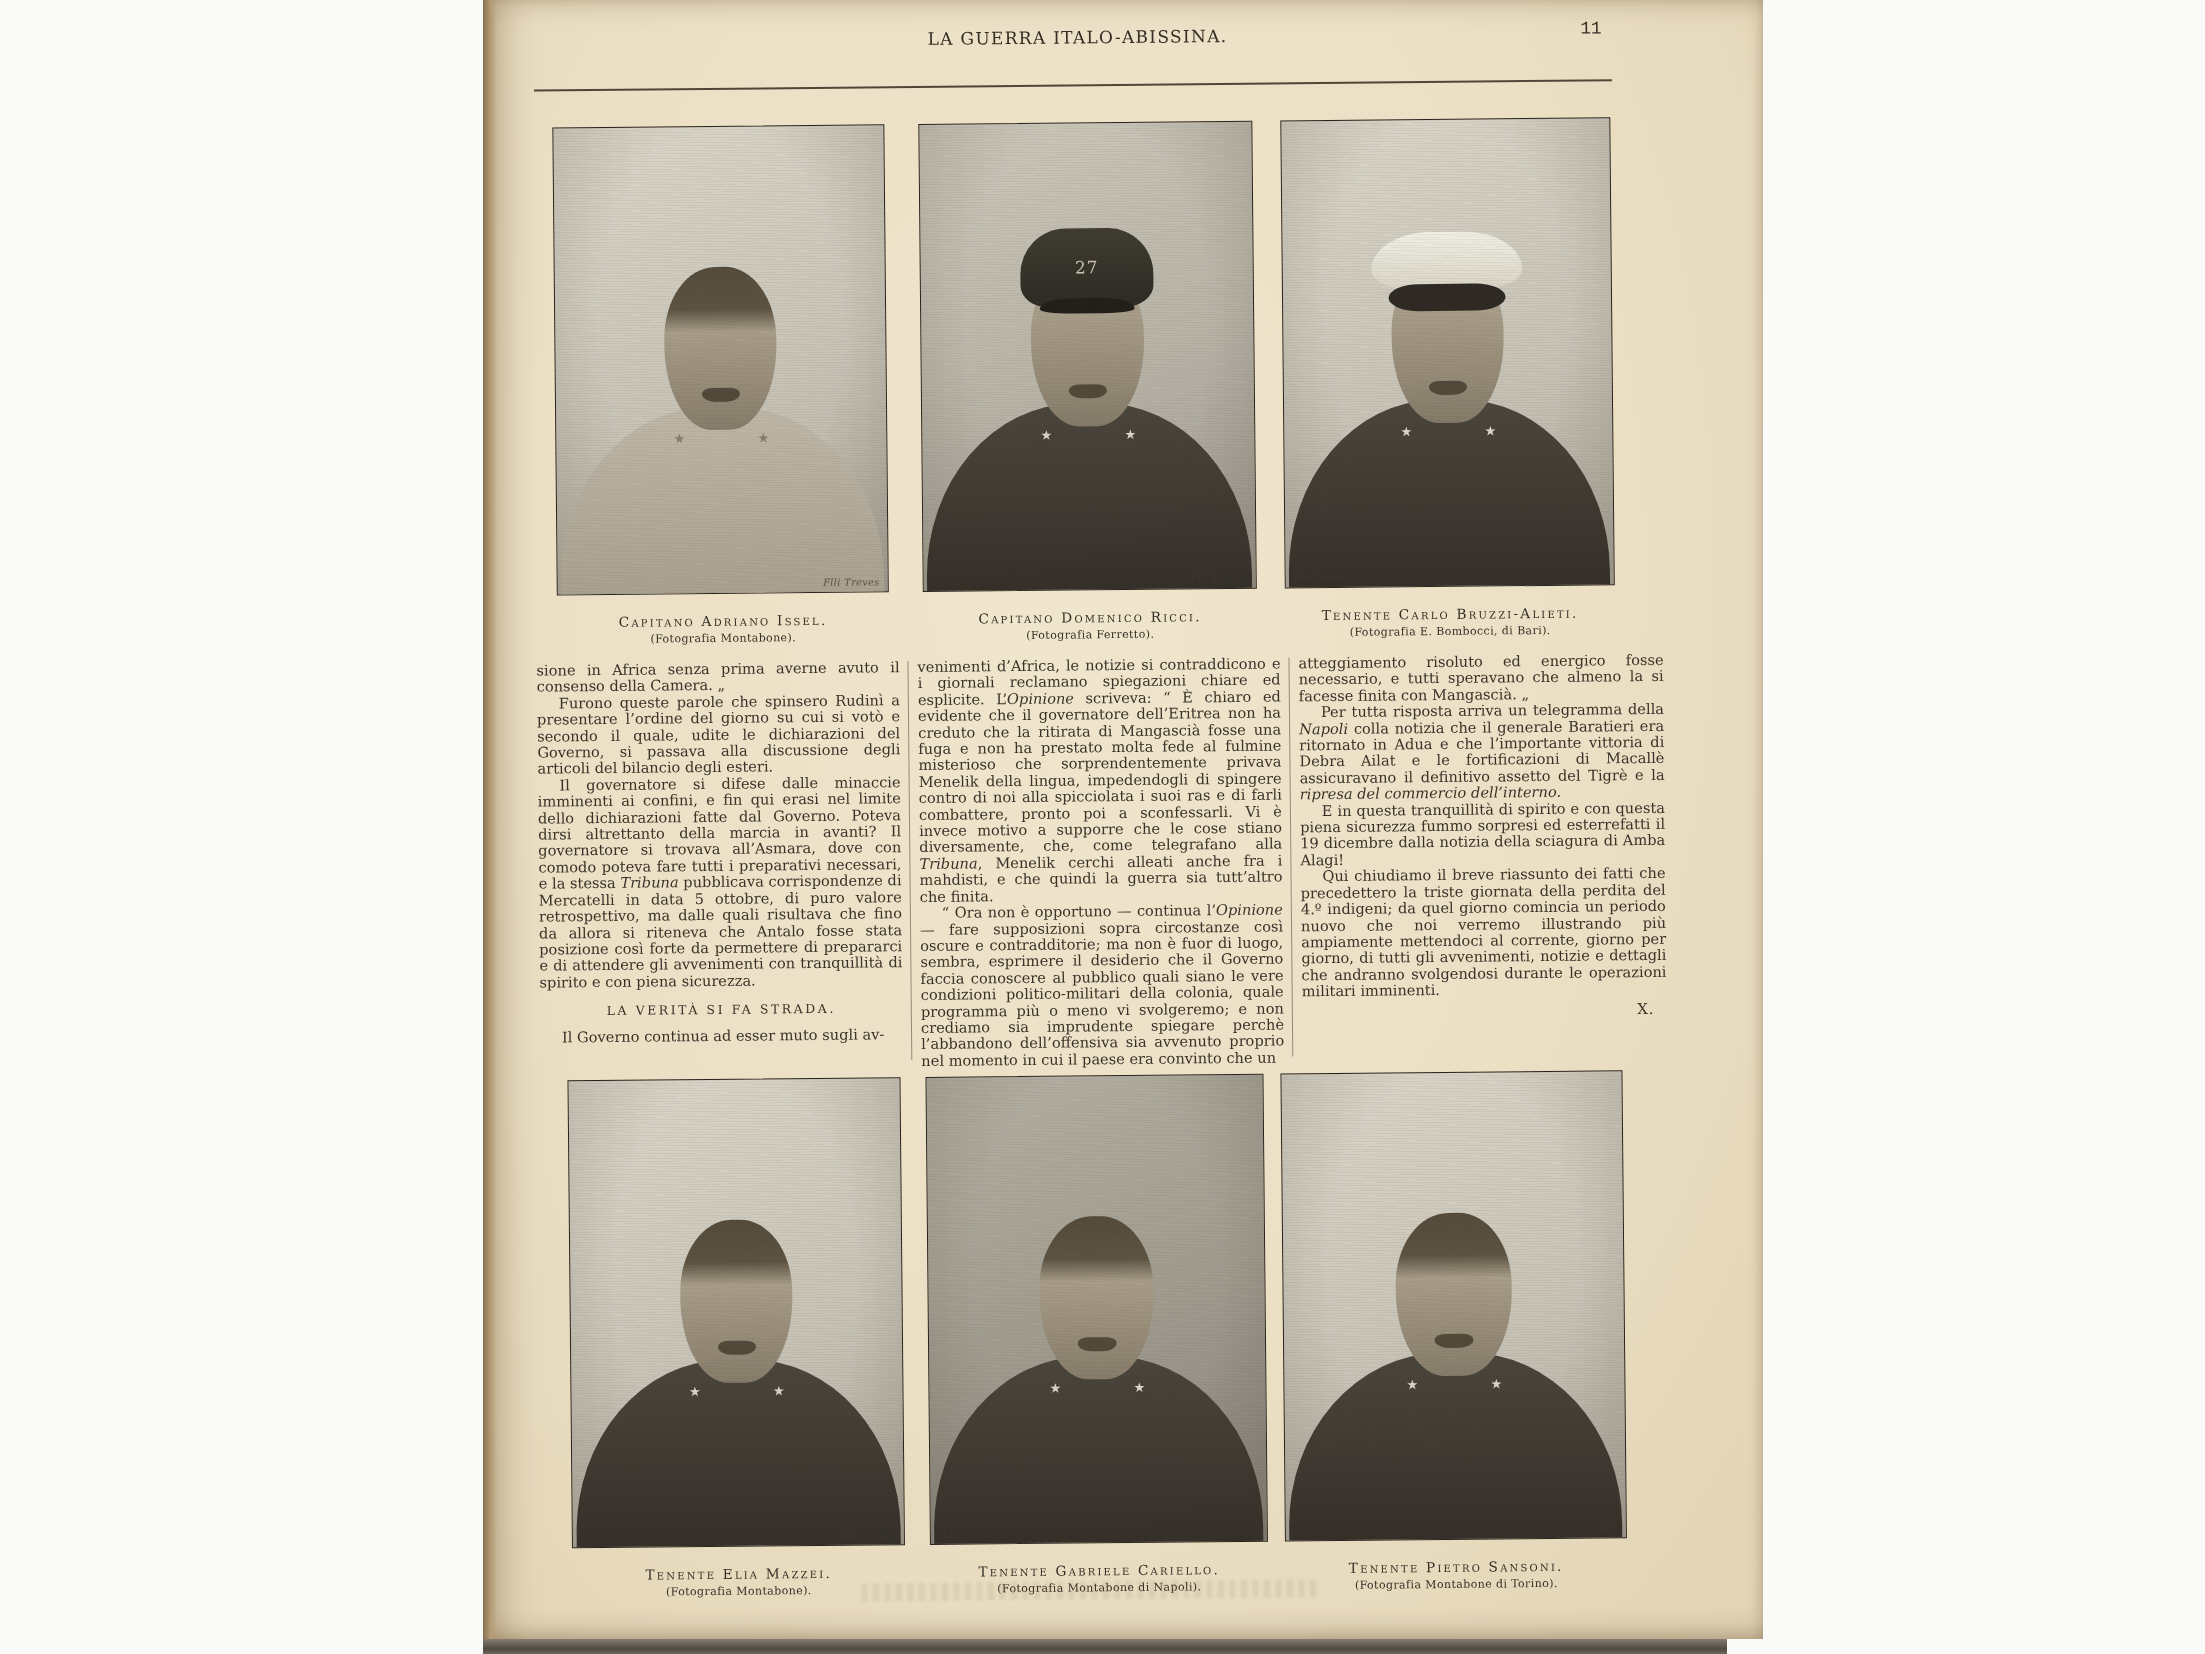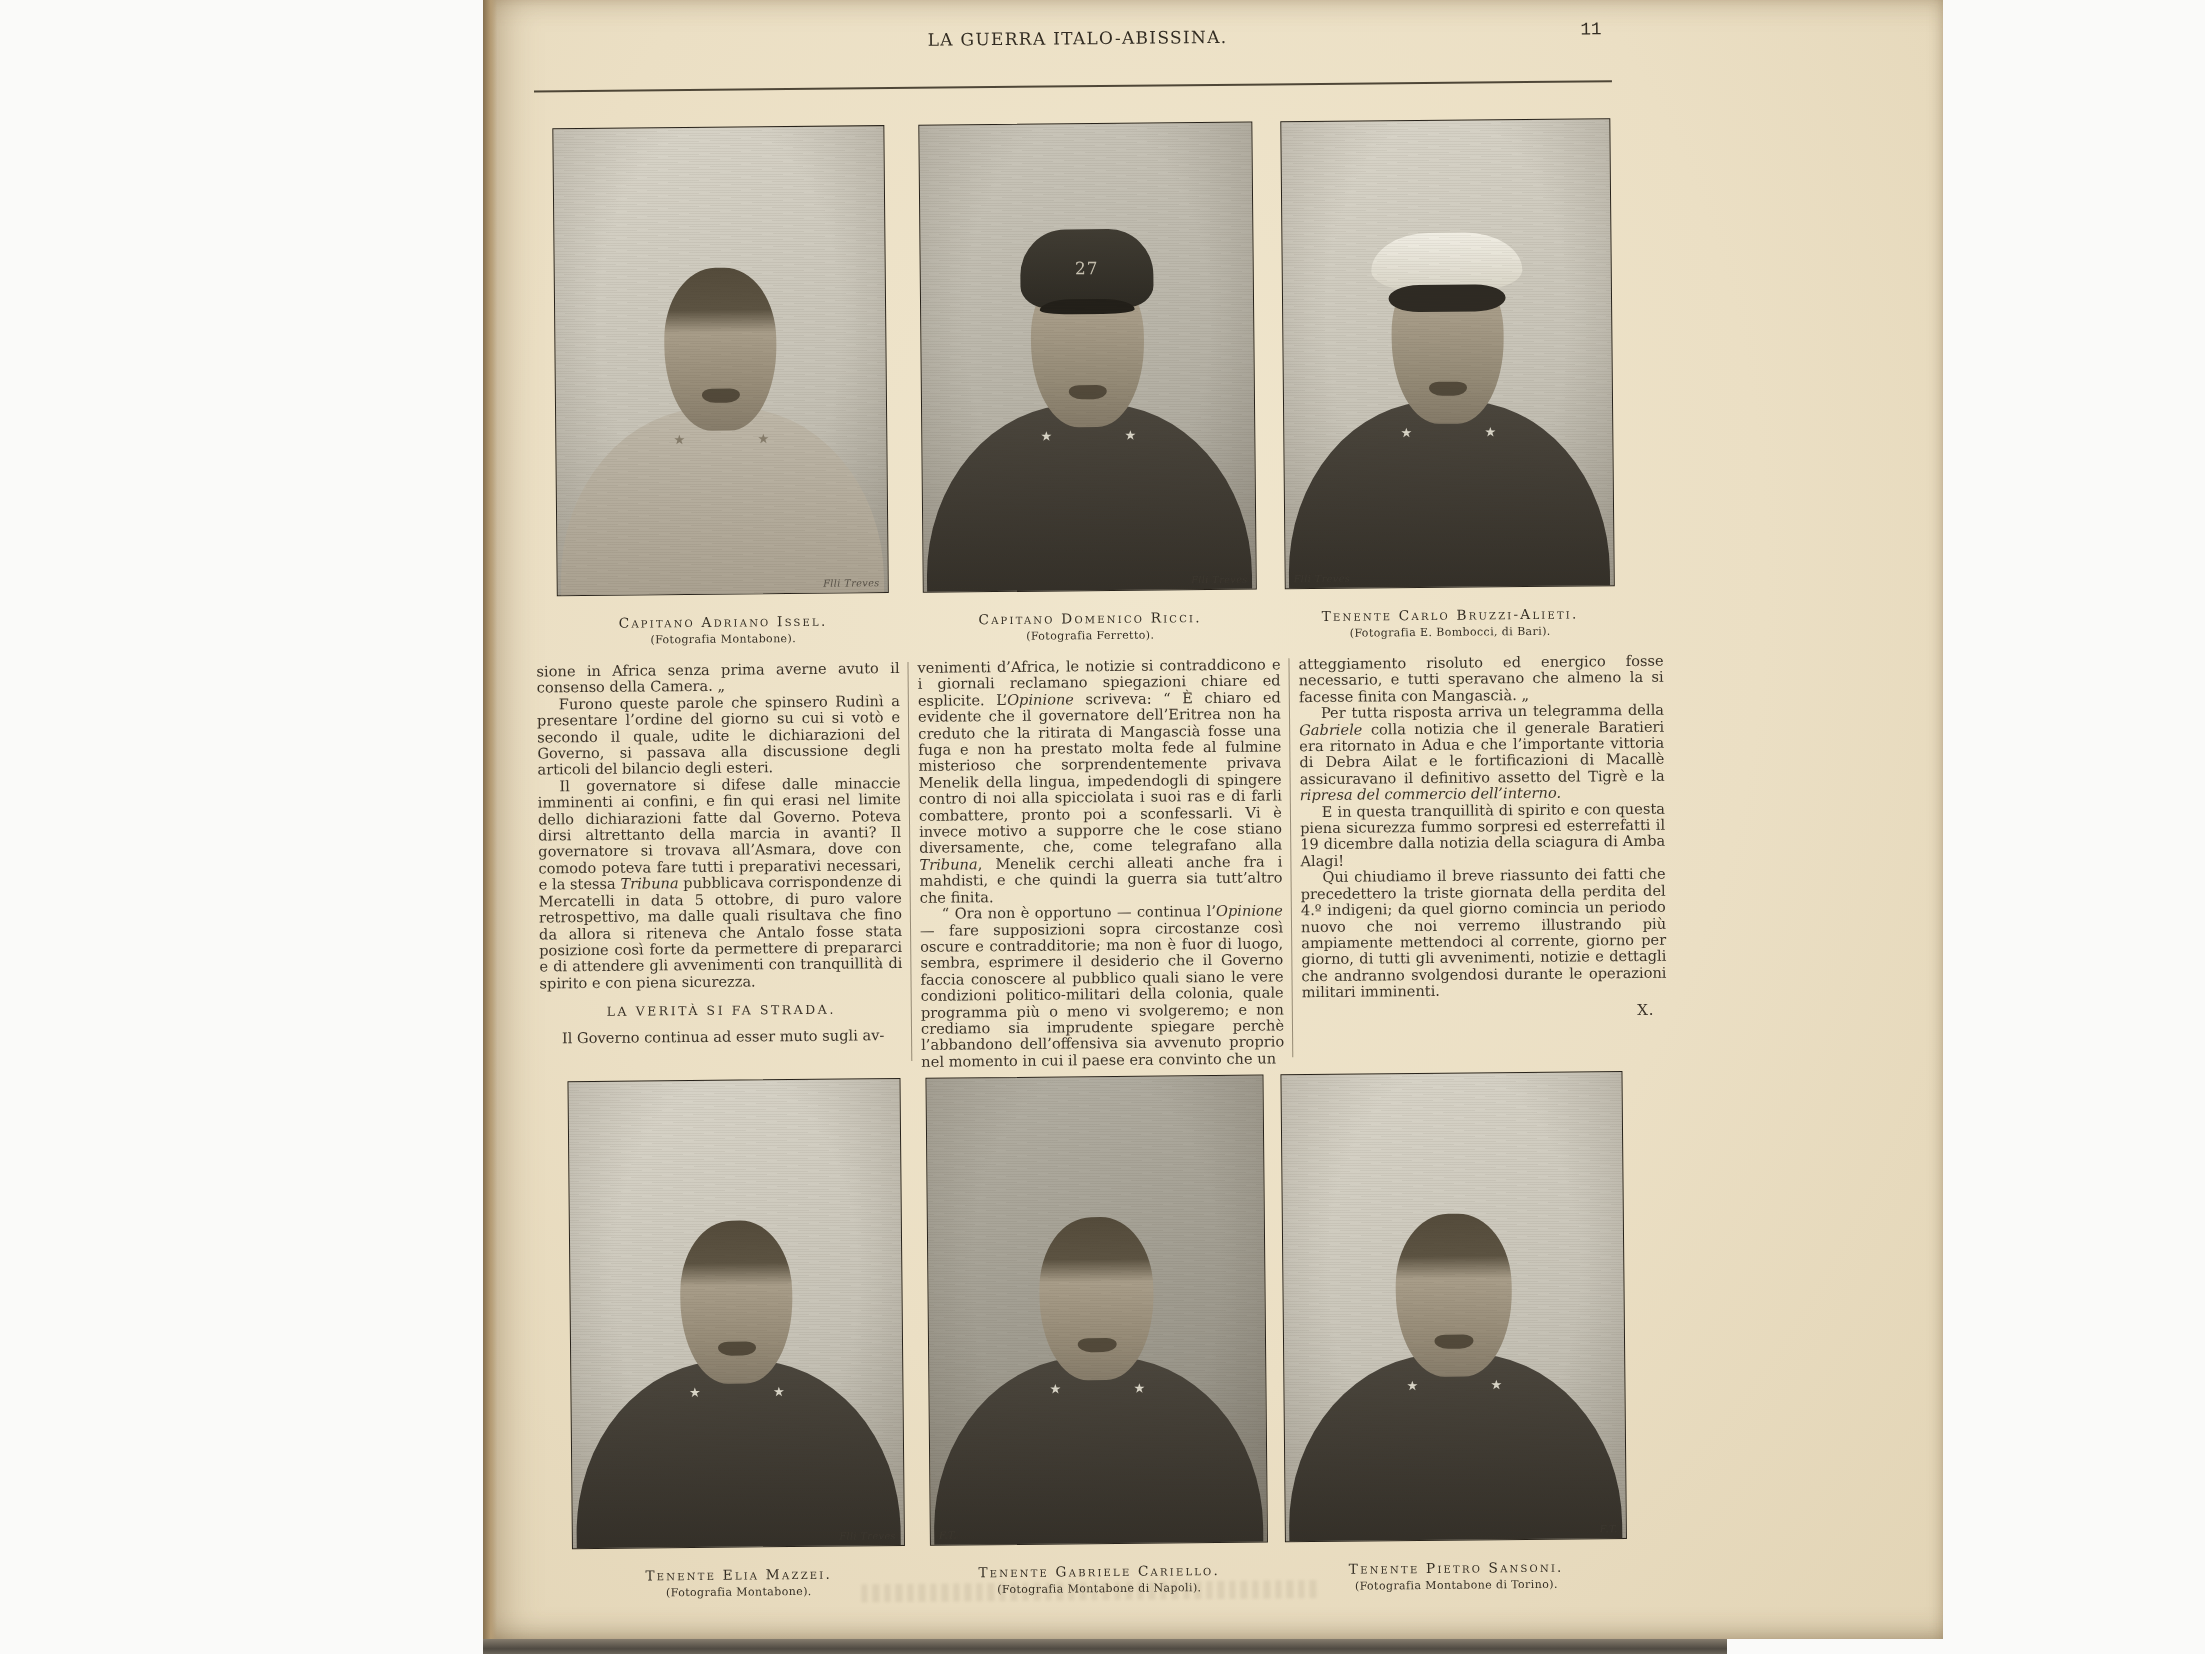--- a/index.html
+++ b/index.html
@@ -4,21 +4,21 @@
 <style>
   html,body{margin:0;padding:0;}
   body{
     width:2206px;height:1654px;position:relative;overflow:hidden;
     background:#fafaf9;
     font-family:"DejaVu Serif","Liberation Serif",serif;
   }
   .scan{position:absolute;inset:0;}
   
   .page{
-    position:absolute;left:483px;top:0;width:1460px;height:1639px;
+    position:absolute;left:483px;top:0;width:1280px;height:1639px;
     background:radial-gradient(ellipse at 45% 35%, #f0e6cd 0%, #ebdfc4 55%, #e2d4b5 100%);
     box-shadow:
       inset 30px 0 41px -17.6px rgba(120,95,60,.55),
       inset -7px 0 14px -8px rgba(120,95,60,.35),
       inset 0 -12.4px 26.5px -12.4px rgba(100,80,50,.45),
       inset 0 16px 26.5px -17.6px rgba(120,95,60,.25);
   }
   .page::before{ 
     content:"";position:absolute;left:0;top:0;bottom:0;width:14px;
     background:linear-gradient(90deg,#86704f,#b59c75 55%,rgba(181,156,117,0));
@@ -220,21 +220,21 @@
             <p class="para indent"><span>Il governatore si difese dalle minaccie imminenti ai confini, e fin qui erasi nel limite dello dichiarazioni fatte dal Governo. Poteva dirsi altrettanto della marcia in avanti? Il governatore si trovava all’Asmara, dove con comodo poteva fare tutti i preparativi necessari, e la stessa </span><i>Tribuna</i><span> pubblicava corrispondenze di Mercatelli in data 5 ottobre, di puro valore retrospettivo, ma dalle quali risultava che fino da allora si riteneva che Antalo fosse stata posizione così forte da permettere di prepararci e di attendere gli avvenimenti con tranquillità di spirito e con piena sicurezza.</span></p>
             <div class="subhead"><span>LA VERITÀ SI FA STRADA.</span></div>
             <p class="para indent"><span>Il Governo continua ad esser muto sugli av-</span></p>
           </div>
         <div class="tcol c2">
             <p class="para"><span>venimenti d’Africa, le notizie si contraddicono e i giornali reclamano spiegazioni chiare ed esplicite. L’</span><i>Opinione</i><span> scriveva: “ È chiaro ed evidente che il governatore dell’Eritrea non ha creduto che la ritirata di Mangascià fosse una fuga e non ha prestato molta fede al fulmine misterioso che sorprendentemente privava Menelik della lingua, impedendogli di spingere contro di noi alla spicciolata i suoi ras e di farli combattere, pronto poi a sconfessarli. Vi è invece motivo a supporre che le cose stiano diversamente, che, come telegrafano alla </span><i>Tribuna</i><span>, Menelik cerchi alleati anche fra i mahdisti, e che quindi la guerra sia tutt’altro che finita.</span></p>
             <p class="para indent"><span>“ Ora non è opportuno — continua l’</span><i>Opinione</i><span> — fare supposizioni sopra circostanze così oscure e contradditorie; ma non è fuor di luogo, sembra, esprimere il desiderio che il Governo faccia conoscere al pubblico quali siano le vere condizioni politico-militari della colonia, quale programma più o meno vi svolgeremo; e non crediamo sia imprudente spiegare perchè l’abbandono dell’offensiva sia avvenuto proprio nel momento in cui il paese era convinto che un</span></p>
           </div>
         <div class="tcol c3">
             <p class="para"><span>atteggiamento risoluto ed energico fosse necessario, e tutti speravano che almeno la si facesse finita con Mangascià. „</span></p>
-            <p class="para indent"><span>Per tutta risposta arriva un telegramma della </span><i>Gabriele</i><span> colla notizia che il generale Baratieri era ritornato in Adua e che l’importante vittoria di Debra Ailat e le fortificazioni di Macallè assicuravano il definitivo assetto del Tigrè e la </span><i>ripresa del commercio dell’interno.</i></p>
+            <p class="para indent"><span>Per tutta risposta arriva un telegramma della </span><i>Napoli</i><span> colla notizia che il generale Baratieri era ritornato in Adua e che l’importante vittoria di Debra Ailat e le fortificazioni di Macallè assicuravano il definitivo assetto del Tigrè e la </span><i>ripresa del commercio dell’interno.</i></p>
             <p class="para indent"><span>E in questa tranquillità di spirito e con questa piena sicurezza fummo sorpresi ed esterrefatti il 19 dicembre dalla notizia della sciagura di Amba Alagi!</span></p>
             <p class="para indent"><span>Qui chiudiamo il breve riassunto dei fatti che precedettero la triste giornata della perdita del 4.º indigeni; da quel giorno comincia un periodo nuovo che noi verremo illustrando più ampiamente mettendoci al corrente, giorno per giorno, di tutti gli avvenimenti, notizie e dettagli che andranno svolgendosi durante le operazioni militari imminenti.</span></p>
             <div class="sig"><span>X.</span></div>
           </div>
       </div>
 
       <div class="row bottom">
 
         <figure class="f1">
           <div class="photo tone-light uniform-dark">

